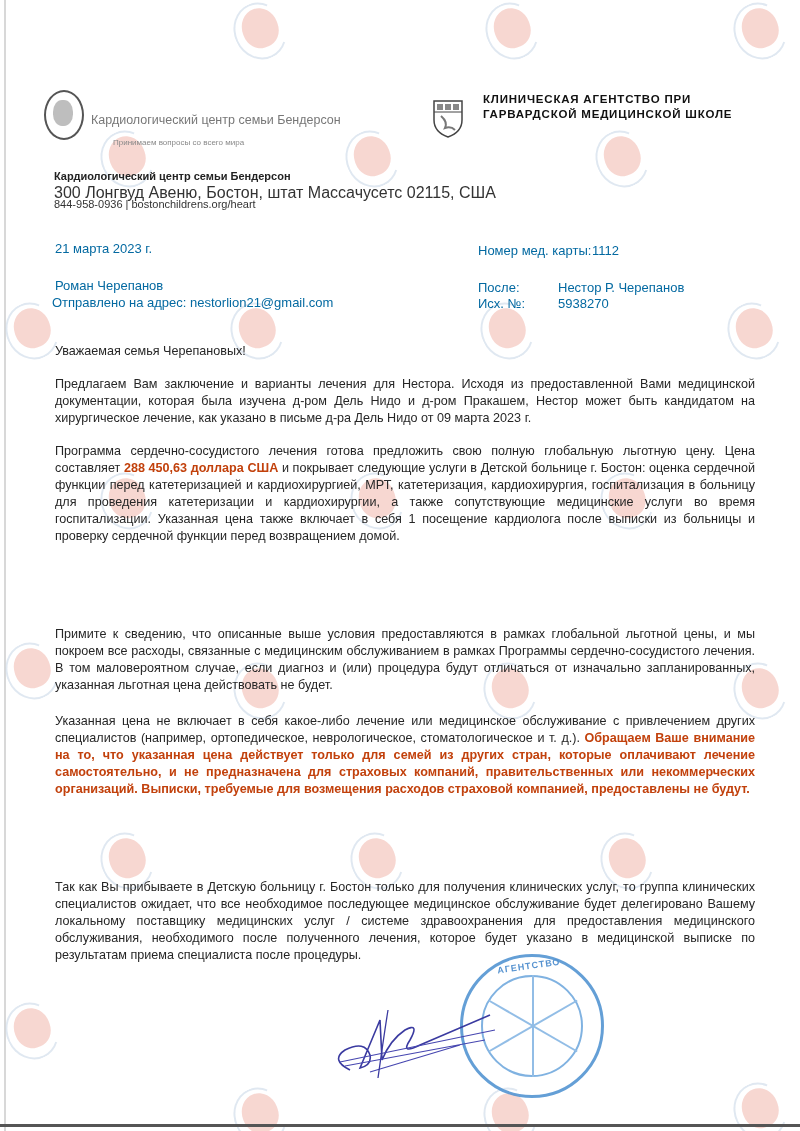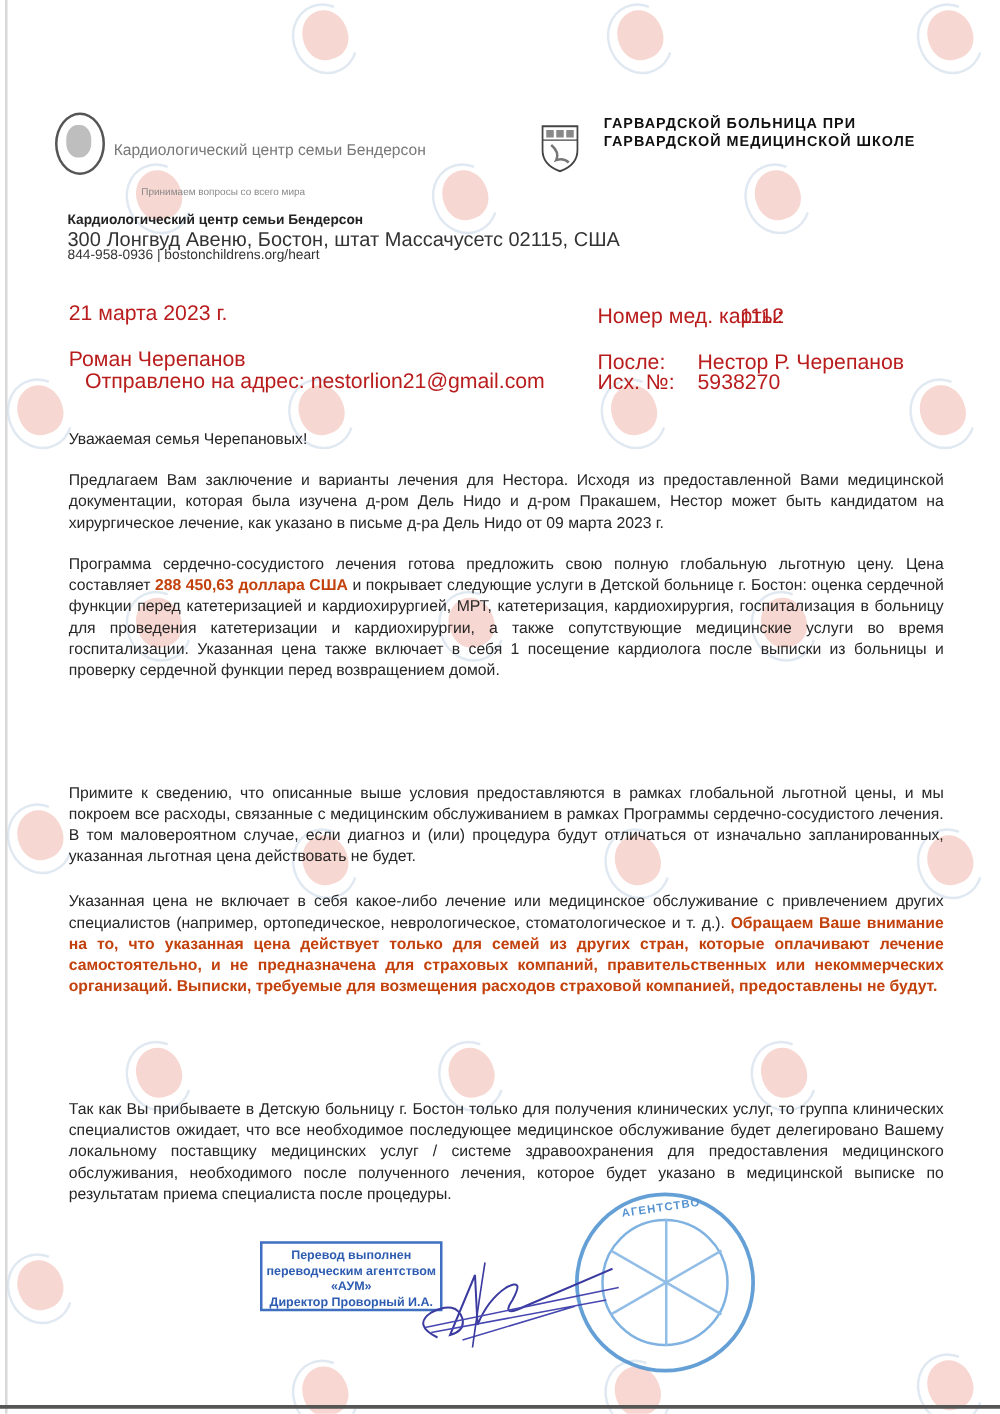--- a/index.html
+++ b/index.html
@@ -16,33 +16,33 @@
   .wm .arc { position: absolute; left: 6px; top: 2px; width: 48px; height: 54px; border: 2px solid #c7d6e6;
              border-radius: 50%; border-right-color: transparent; transform: rotate(-25deg); }
 
   
   .logo-left { position: absolute; left: 44px; top: 90px; width: 36px; height: 46px; border: 2px solid #555;
                border-radius: 50%; }
   .logo-left .inner { position: absolute; left: 7px; top: 8px; width: 20px; height: 26px; border-radius: 45%;
                       background: #888; opacity: .55; }
   .hosp-name { position: absolute; left: 91px; top: 92px; font-size: 17px; color: #666; letter-spacing: .2px; }
   .hosp-sub { position: absolute; left: 91px; top: 113px; font-size: 12.5px; color: #777; }
-  .tagline { position: absolute; left: 113px; top: 138px; font-size: 8px; color: #888; margin-top: 11px; }
+  .tagline { position: absolute; left: 113px; top: 138px; font-size: 8px; color: #888; }
   .dept-bold { position: absolute; left: 54px; top: 170px; font-size: 11px; font-weight: bold; color: #222; }
   .dept-addr { position: absolute; left: 54px; top: 184px; font-size: 16px; color: #333; }
   .dept-phone { position: absolute; left: 54px; top: 198px; font-size: 11px; color: #333; }
 
   
   .shield { position: absolute; left: 433px; top: 100px; width: 30px; height: 38px; }
   .harvard1, .harvard2 { position: absolute; left: 483px; font-size: 11.5px; font-weight: bold; letter-spacing: .8px; color: #111; }
   .harvard1 { top: 93px; }
   .harvard2 { top: 108px; }
 
   
-  .t { position: absolute; font-size: 17px; color: #b91c1c; white-space: nowrap; }
+  .t { position: absolute; font-size: 13px; color: #0369a1; white-space: nowrap; }
 
   
   .para { position: absolute; left: 55px; width: 700px; font-size: 12.6px; line-height: 16.9px; color: #262626;
           text-align: justify; }
   .para strong { color: #c2410c; }
 
   
   .trans-box { position: absolute; left: 208px; top: 993px; width: 146px; height: 56px; border: 2px solid #3e6fc0;
                color: #2d5cb0; font-size: 10px; font-weight: bold; text-align: center; line-height: 12.5px;
                padding-top: 4px; box-sizing: border-box; }
@@ -168,29 +168,29 @@
   <div class="dept-phone">844-958-0936 | bostonchildrens.org/heart</div>
 
   <svg class="shield" viewBox="0 0 30 38">
     <path d="M1 1 H29 V20 Q29 32 15 37 Q1 32 1 20 Z" fill="#fff" stroke="#444" stroke-width="1.5"></path>
     <rect x="4" y="4" width="6" height="6" fill="#888"></rect>
       <rect x="12" y="4" width="6" height="6" fill="#888"></rect>
       <rect x="20" y="4" width="6" height="6" fill="#888"></rect>
     <line x1="1" y1="12" x2="29" y2="12" stroke="#444" stroke-width="1"></line>
     <path d="M8 16 Q15 22 12 28 Q18 26 22 30" stroke="#777" stroke-width="2" fill="none"></path>
   </svg>
-  <div class="harvard1">ГАРВАРДСКОЙ БОЛЬНИЦА ПРИ</div>
+  <div class="harvard1">КЛИНИЧЕСКАЯ АГЕНТСТВО ПРИ</div>
   <div class="harvard2">ГАРВАРДСКОЙ МЕДИЦИНСКОЙ ШКОЛЕ</div>
 
   <div class="t" style="left:55px;top:241px">21 марта 2023 г.</div>
   <div class="t" style="left:478px;top:243px">Номер мед. карты:</div>
   <div class="t" style="left:592px;top:243px">1112</div>
 
   <div class="t" style="left:55px;top:278px">Роман Черепанов</div>
-  <div class="t" style="left:68px;top:295px">
+  <div class="t" style="left:52px;top:295px">
     <span>Отправлено на адрес:</span>
     <span>nestorlion21@gmail.com</span>
   </div>
   <div class="t" style="left:478px;top:280px">После:</div>
   <div class="t" style="left:558px;top:280px">Нестор Р. Черепанов</div>
   <div class="t" style="left:478px;top:296px">Исх. №:</div>
   <div class="t" style="left:558px;top:296px">5938270</div>
 
   <div class="para" style="top:343px">Уважаемая семья Черепановых!</div>
   <div class="para" style="top:376px">Предлагаем Вам заключение и варианты лечения для Нестора. Исходя из предоставленной Вами медицинской документации, которая была изучена д-ром Дель Нидо и д-ром Пракашем, Нестор может быть кандидатом на хирургическое лечение, как указано в письме д-ра Дель Нидо от 09 марта 2023 г.</div>
@@ -200,26 +200,20 @@
   <div class="para" style="top:879px">Так как Вы прибываете в Детскую больницу г. Бостон только для получения клинических услуг, то группа клинических специалистов ожидает, что все необходимое последующее медицинское обслуживание будет делегировано Вашему локальному поставщику медицинских услуг / системе здравоохранения для предоставления медицинского обслуживания, необходимого после полученного лечения, которое будет указано в медицинской выписке по результатам приема специалиста после процедуры.</div>
 
   <div class="seal">
     <div class="ring"></div>
     <div class="cross1"></div>
       <div class="cross2"></div>
       <div class="cross3"></div>
     <div class="label">АГЕНТСТВО</div>
   </div>
 
-  <div class="trans-box">
-    <div>Перевод выполнен</div>
-    <div>переводческим агентством</div>
-    <div>«АУМ»</div>
-    <div>Директор Проворный И.А.</div>
-  </div>
 
   <svg class="signature" viewBox="0 0 190 80">
     <path d="M40 70 Q20 60 35 50 Q55 40 60 55 Q62 65 50 68 L70 20 L72 60 Q80 40 95 30 Q110 22 100 40 Q90 55 110 45 L180 15" stroke="#3a3aa0" stroke-width="1.6" fill="none"></path>
     <path d="M30 62 L185 30 M35 66 L175 40 M60 72 L150 45" stroke="#4646b0" stroke-width="1.2" fill="none"></path>
     <path d="M78 10 Q74 35 68 78" stroke="#3a3aa0" stroke-width="1.3" fill="none"></path>
   </svg>
 
   <div class="bottomline"></div>
 </div>
 

